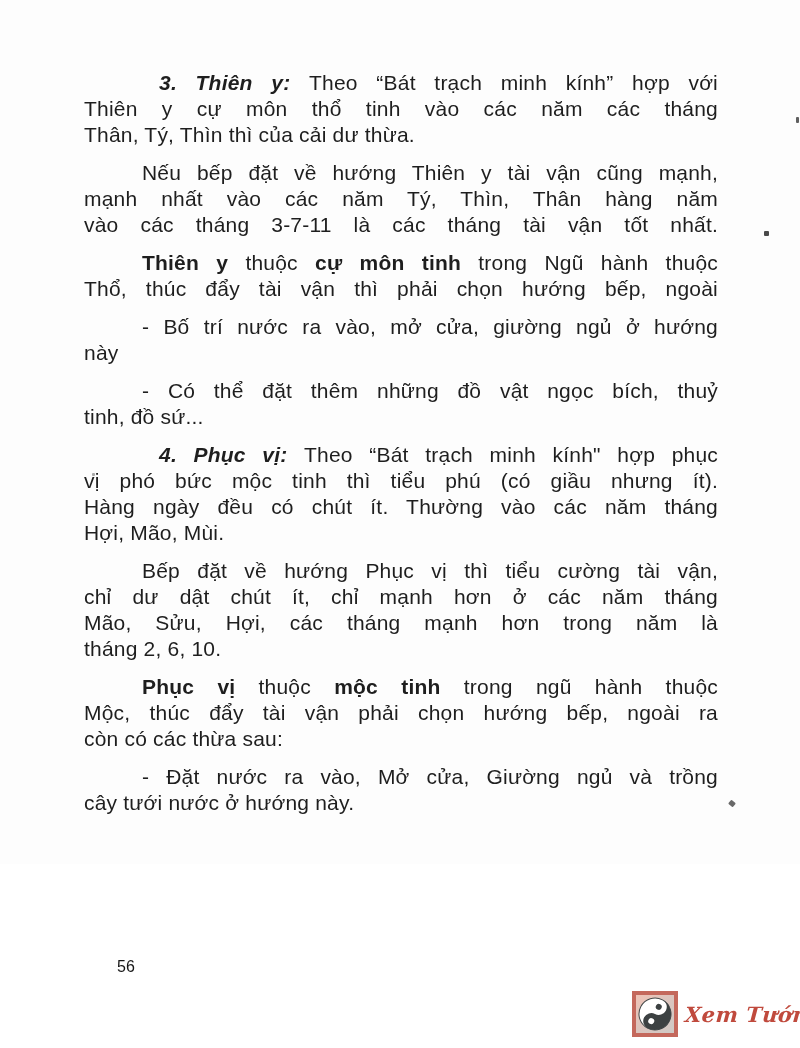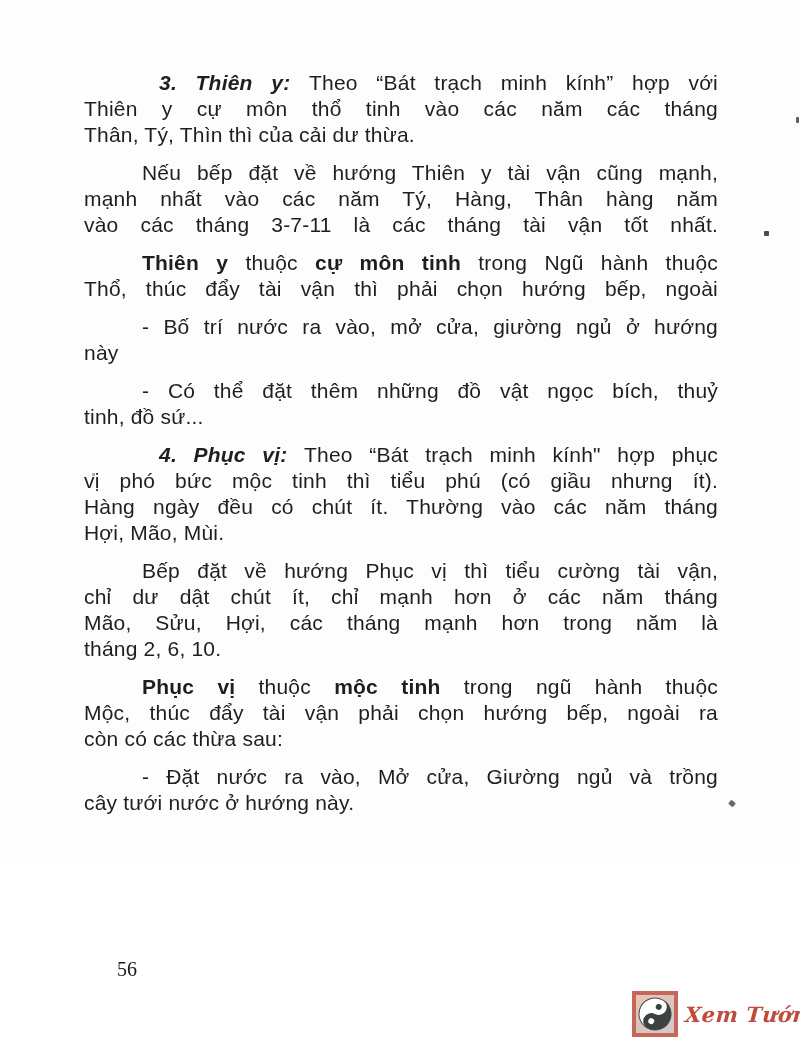--- a/index.html
+++ b/index.html
@@ -34,22 +34,22 @@
   .line.just { text-align-last: justify; }
   .line.indent { padding-left: 58px; }
   .line.indent-wide { padding-left: 75px; }
   .seg-n { font-weight: normal; font-style: normal; }
   .seg-b { font-weight: bold; font-style: normal; }
   .seg-bi { font-weight: bold; font-style: italic; }
   .page-number {
     position: absolute;
     left: 117px;
     top: 958px;
-    font-family: Liberation Serif, serif;
-    font-size: 20px;
+    font-family: Liberation Sans, sans-serif;
+    font-size: 16px;
     color: #171717;
   }
   .watermark {
     position: absolute;
     left: 632px;
     top: 991px;
     display: flex;
     align-items: center;
     gap: 7px;
   }
@@ -90,21 +90,21 @@
 <div class="page">
 
   <div class="text-block">
       <div class="para">
         <div class="line just indent-wide"><span class="seg-bi">3. Thiên y: </span><span class="seg-n">Theo “Bát trạch minh kính” hợp với</span></div>
         <div class="line just"><span class="seg-n">Thiên y cự môn thổ tinh vào các năm các tháng</span></div>
         <div class="line"><span class="seg-n">Thân, Tý, Thìn thì của cải dư thừa.</span></div>
       </div>
       <div class="para">
         <div class="line just indent"><span class="seg-n">Nếu bếp đặt về hướng Thiên y tài vận cũng mạnh,</span></div>
-        <div class="line just"><span class="seg-n">mạnh nhất vào các năm Tý, Hàng, Thân hàng năm</span></div>
+        <div class="line just"><span class="seg-n">mạnh nhất vào các năm Tý, Thìn, Thân hàng năm</span></div>
         <div class="line just"><span class="seg-n">vào các tháng 3-7-11 là các tháng tài vận tốt nhất.</span></div>
       </div>
       <div class="para">
         <div class="line just indent"><span class="seg-b">Thiên y </span><span class="seg-n">thuộc </span><span class="seg-b">cự môn tinh </span><span class="seg-n">trong Ngũ hành thuộc</span></div>
         <div class="line just"><span class="seg-n">Thổ, thúc đẩy tài vận thì phải chọn hướng bếp, ngoài</span></div>
       </div>
       <div class="para">
         <div class="line just indent"><span class="seg-n">- Bố trí nước ra vào, mở cửa, giường ngủ ở hướng</span></div>
         <div class="line"><span class="seg-n">này</span></div>
       </div>

